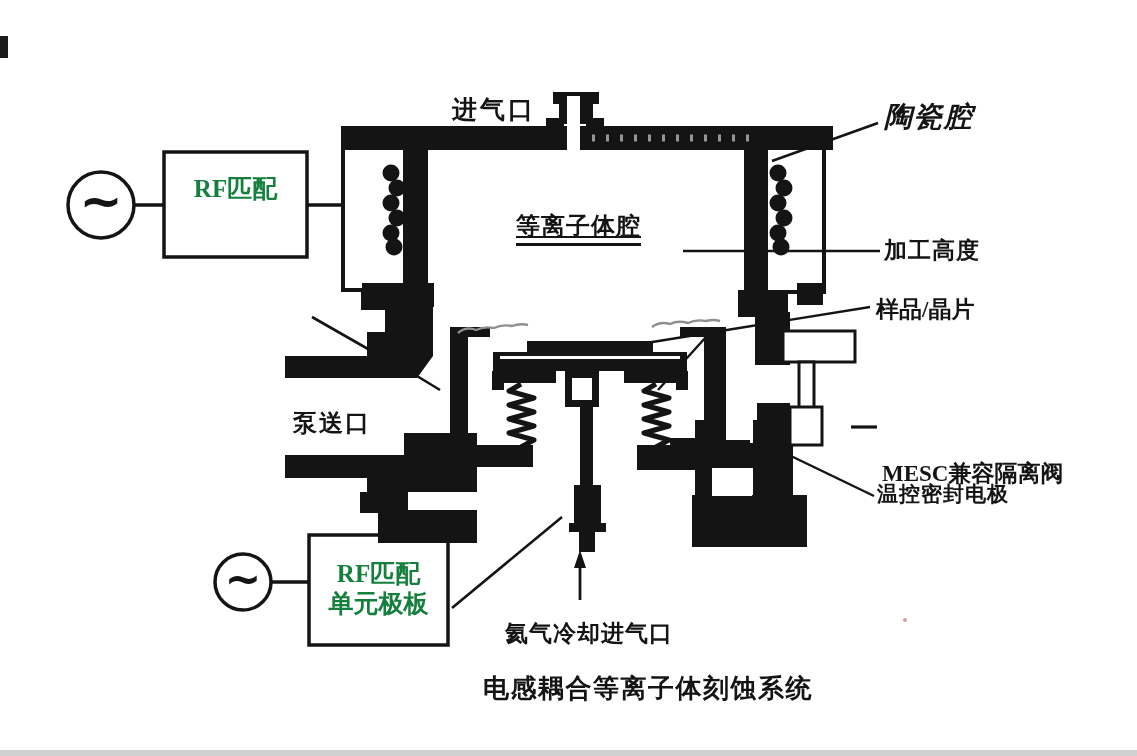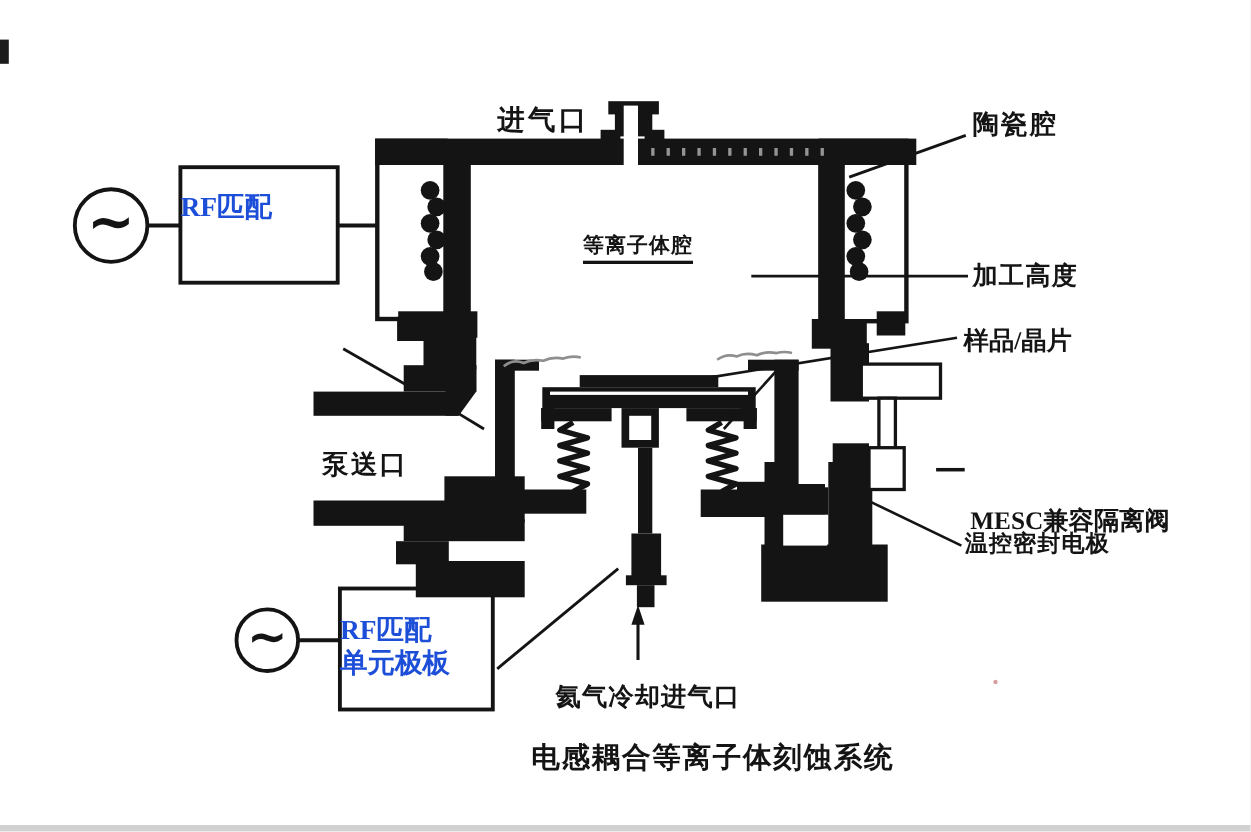--- a/index.html
+++ b/index.html
@@ -1,21 +1,21 @@
 <!DOCTYPE html>
 <html><head>
 <meta charset="utf-8">
 <style>
   html,body{margin:0;padding:0;background:#e8e8e8;}
   .stage{position:relative;width:1137px;height:756px;margin:0 auto;background:#ffffff;
          font-family:"Liberation Serif","DejaVu Serif",serif;overflow:hidden;}
   .art{position:absolute;left:0;top:0;width:1137px;height:756px;}
   .lbl{position:absolute;color:#141414;font-weight:700;white-space:nowrap;line-height:1.15;}
   .lbl.u{border-bottom:3px solid #141414;padding-bottom:2px;}
-  .boxlbl{position:absolute;text-align:left;color:#1d4ed8;font-weight:700;line-height:1.18;}
+  .boxlbl{position:absolute;text-align:center;color:#15803d;font-weight:700;line-height:1.18;}
 </style>
 </head>
 <body>
 
 <div class="stage">
 
 <svg class="art" viewBox="0 0 1137 756">
 
   <g stroke="#141414" fill="none">
     <circle cx="101" cy="205" r="33" stroke-width="3.5" fill="#fff"></circle>
@@ -152,23 +152,23 @@
   </g>
   <g>
     <rect x="0" y="36" width="8" height="22" fill="#1c1c1c"></rect>
     <rect x="0" y="750" width="1137" height="6" fill="#bdbdbd" opacity="0.7"></rect>
     <circle cx="905" cy="620" r="2" fill="#d9a0a0"></circle>
   </g>
 </svg>
 
 <div class="lbl" style="left:452px;top:96px;font-size:25px;letter-spacing:3px;">进气口</div>
 
-<div class="lbl" style="left:884px;top:101px;font-size:24px;letter-spacing:2px;">陶瓷腔</div>
+<div class="lbl" style="left:884px;top:101px;font-size:28px;letter-spacing:2px;font-style:italic;">陶瓷腔</div>
 
-<div class="lbl u" style="left:530px;top:213px;font-size:19px;letter-spacing:1px;">等离子体腔</div>
+<div class="lbl u" style="left:516px;top:213px;font-size:24px;letter-spacing:1px;text-decoration:underline;">等离子体腔</div>
 
 <div class="lbl" style="left:884px;top:238px;font-size:23px;letter-spacing:1px;">加工高度</div>
 
 <div class="lbl" style="left:876px;top:297px;font-size:23px;text-align:center;">样品/晶片</div>
 
 
 <div class="lbl" style="left:293px;top:410px;font-size:24px;letter-spacing:2px;">泵送口</div>
 
 <div class="lbl" style="left:882px;top:417px;font-size:23px;margin-top:44px;">MESC兼容隔离阀</div>
 

